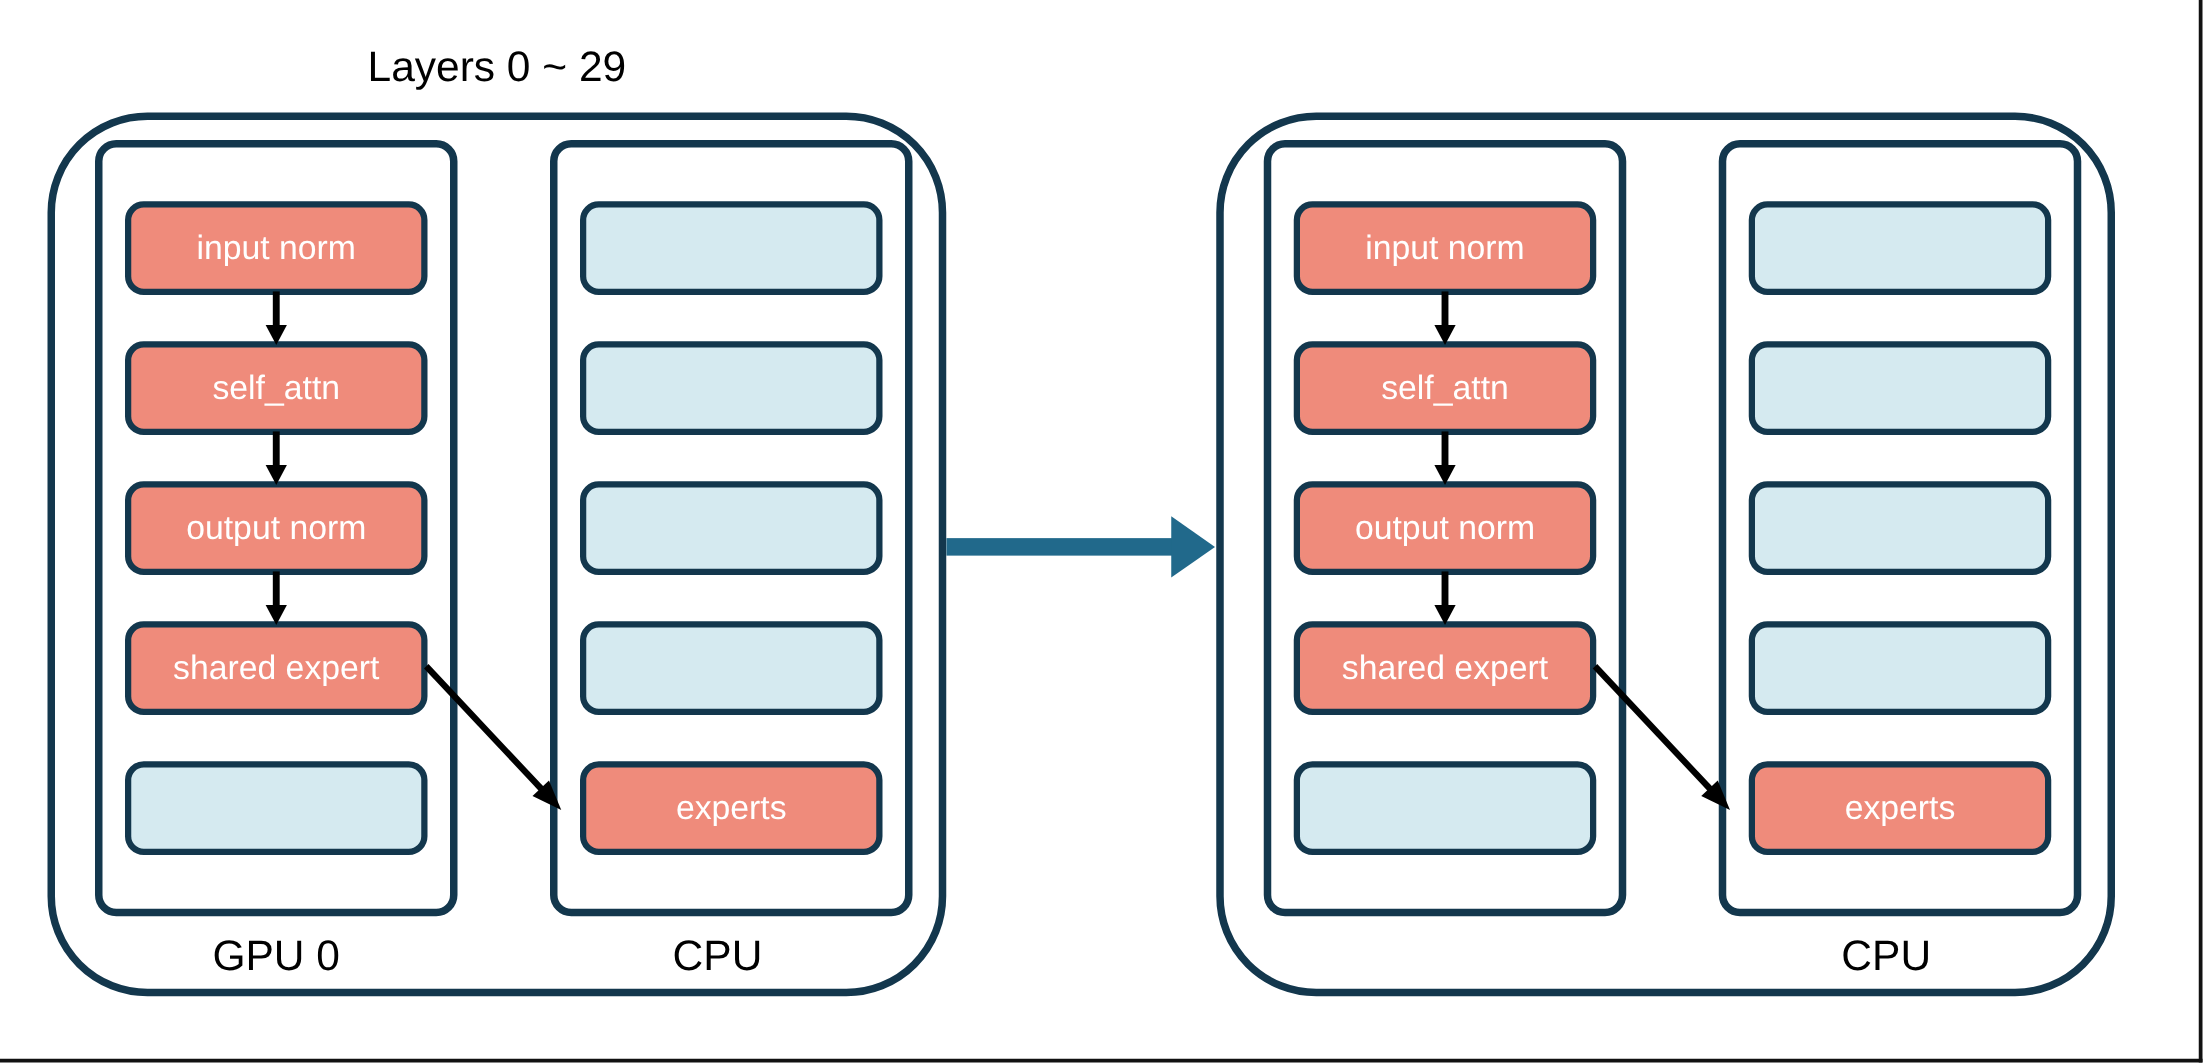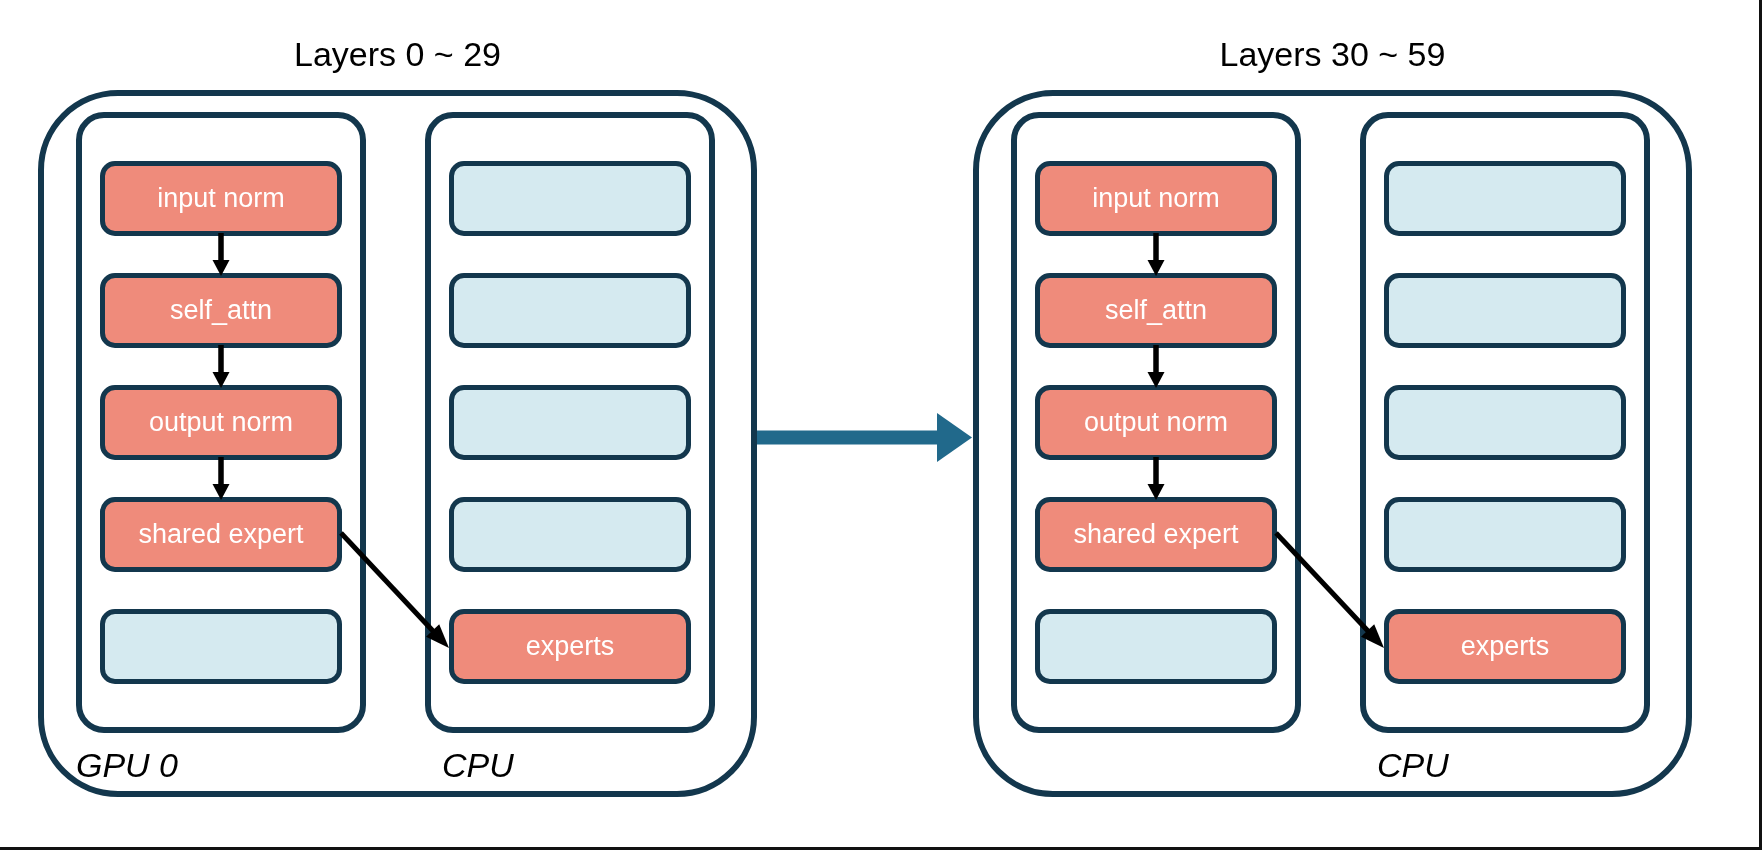--- a/index.html
+++ b/index.html
@@ -53,29 +53,29 @@
     border: 6px solid var(--border-navy);
     border-radius: 80px;
     background: #ffffff;
   }
   .column {
     position: absolute;
     top: 16px;
     width: 290px;
     height: 621px;
     border: 6px solid var(--border-navy);
-    border-radius: 28px;
+    border-radius: 17px;
     background: #ffffff;
     display: flex;
     flex-direction: column;
     gap: 37px;
     padding: 43px 18px;
   }
   .gpu-col { left: 32px; }
-  .cpu-col { left: 381px; }
+  .cpu-col { left: 396px; }
   .slot {
     height: 75px;
     flex: 0 0 75px;
     border: 5px solid var(--border-navy);
     border-radius: 15px;
     display: flex;
     align-items: center;
     justify-content: center;
     font-size: 27px;
     color: var(--text-white);
@@ -101,28 +101,27 @@
     height: 695px;
     pointer-events: none;
   }
   .offload-svg line { stroke: var(--arrow-black); stroke-width: 5; }
   .offload-svg polygon { fill: var(--arrow-black); }
   .col-label {
     position: absolute;
     top: 646px;
     width: 290px;
     height: 46px;
-    text-align: left;
+    text-align: center;
     font-size: 34px;
     line-height: 46px;
     color: var(--text-black);
-    font-style: italic;
   }
   .gpu-label { left: 32px; }
-  .cpu-label { left: 398px; }
+  .cpu-label { left: 385px; }
   .transfer-arrow-svg {
     position: absolute;
     left: 757px;
     top: 409px;
     width: 216px;
     height: 57px;
   }
   .transfer-arrow-svg rect,
   .transfer-arrow-svg polygon { fill: var(--transfer-teal); }
   .transfer-label {
@@ -184,21 +183,20 @@
   </div>
 
   <svg class="transfer-arrow-svg" viewBox="0 0 216 57">
     <rect x="0" y="21.5" width="182" height="14"></rect>
     <polygon points="180,4 215,28.5 180,53"></polygon>
   </svg>
   <div class="transfer-label">
   </div>
 
   <div class="group" style="left:973px">
-    <div class="group-title">Layers 30 ~ 59</div>
     <div class="group-box">
 
       <div class="column gpu-col">
         <div class="slot salmon">input norm</div>
         <div class="slot salmon">self_attn</div>
         <div class="slot salmon">output norm</div>
         <div class="slot salmon">shared expert</div>
         <div class="slot blue"></div>
         <svg class="varrow varrow-1" viewBox="0 0 30 43">
           <line x1="15" y1="0" x2="15" y2="29"></line>

